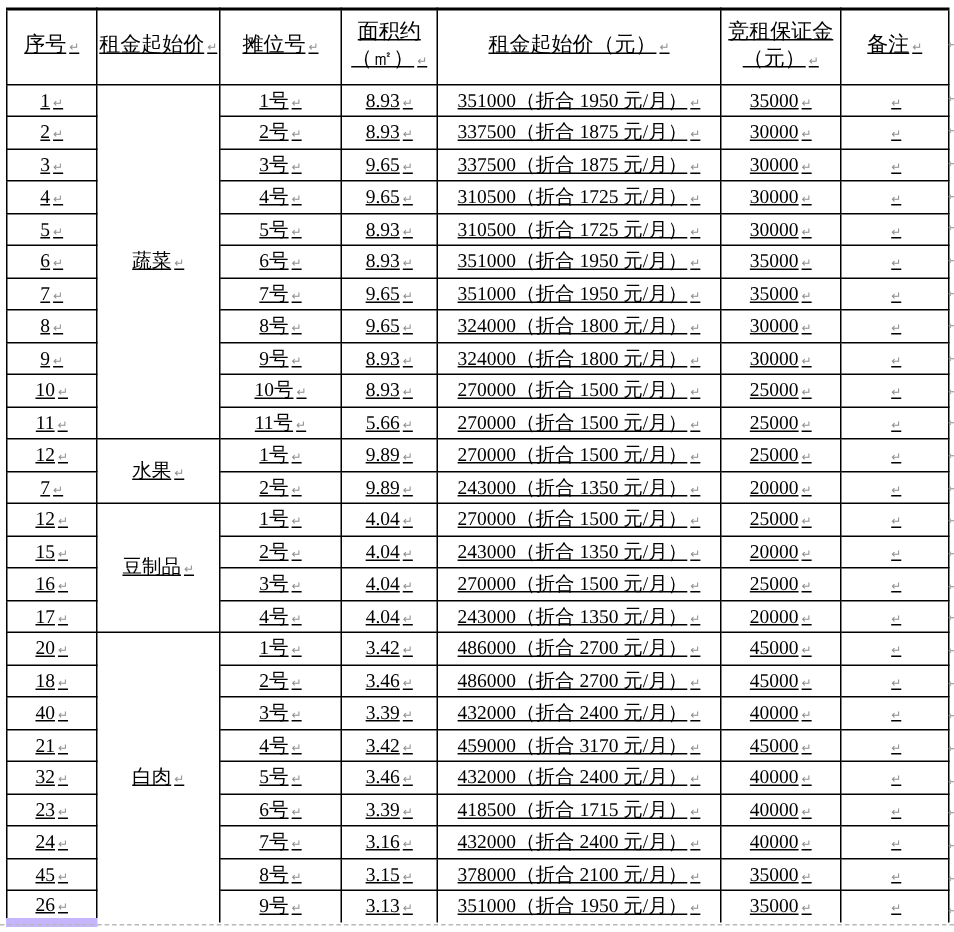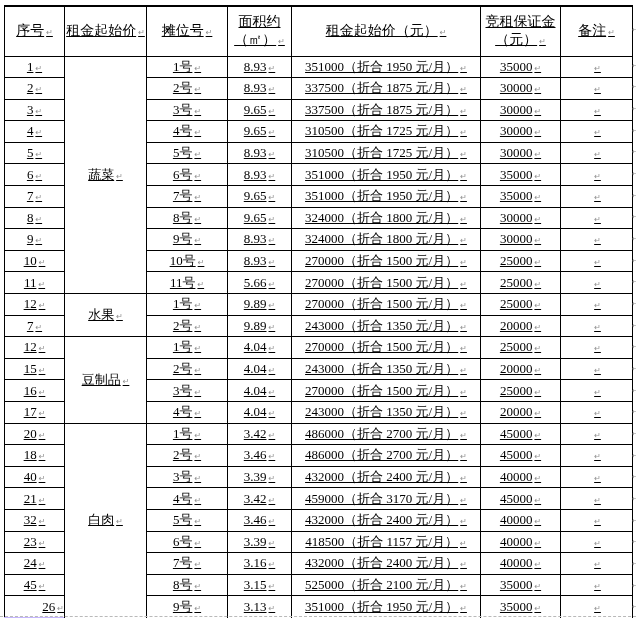--- a/index.html
+++ b/index.html
@@ -9,21 +9,21 @@
   table.doc{position:absolute;left:4px;top:5px;width:628px;height:613px;
        border-collapse:collapse;table-layout:fixed;
        border:1px solid #000;border-top:2px solid #000;border-bottom:none;text-decoration:underline;}
   th,td{border:1px solid #000;text-align:center;vertical-align:middle;
        padding:0;font-size:13px;line-height:1.25;font-weight:normal;
        overflow:hidden;white-space:nowrap;}
   thead th{font-size:14px;}
   tr.hdr{height:50px;}
   tr.row{height:21px;}
   tr.last td{border-bottom:none;}
-  tr.last td.keep-bottom{border-bottom:1px solid #c4b5fd;text-align:right;}
+  tr.last td.keep-bottom{border-bottom:6px solid #c4b5fd;}
   td.no-bottom{border-bottom:none;}
   .pm{color:#8f8f8f;font-size:8px;margin-left:2px;
       font-family:"DejaVu Sans",sans-serif;vertical-align:baseline;}
   .hline{line-height:1.3;}
   .pagebreak{position:absolute;left:0;top:616px;width:636px;height:0;
       border-top:1px dashed #b9b9b9;}
   .eor{position:absolute;left:632px;top:5px;width:4px;height:613px;
       display:flex;flex-direction:column;}
   .eor span{flex:1;display:flex;align-items:center;color:#8f8f8f;
       font-size:7px;font-family:"DejaVu Sans",sans-serif;overflow:hidden;}
@@ -248,37 +248,37 @@
           <td><span>5号</span><span class="pm">↵</span></td>
           <td><span>3.46</span><span class="pm">↵</span></td>
           <td><span>432000（折合 2400 元/月）</span><span class="pm">↵</span></td>
           <td><span>40000</span><span class="pm">↵</span></td>
           <td><span class="pm">↵</span></td>
         </tr>
         <tr class="row">
           <td><span>23</span><span class="pm">↵</span></td>
           <td><span>6号</span><span class="pm">↵</span></td>
           <td><span>3.39</span><span class="pm">↵</span></td>
-          <td><span>418500（折合 1157 元/月）</span><span class="pm">↵</span></td>
+          <td><span>418500（折合 1715 元/月）</span><span class="pm">↵</span></td>
           <td><span>40000</span><span class="pm">↵</span></td>
           <td><span class="pm">↵</span></td>
         </tr>
         <tr class="row">
           <td><span>24</span><span class="pm">↵</span></td>
           <td><span>7号</span><span class="pm">↵</span></td>
           <td><span>3.16</span><span class="pm">↵</span></td>
           <td><span>432000（折合 2400 元/月）</span><span class="pm">↵</span></td>
           <td><span>40000</span><span class="pm">↵</span></td>
           <td><span class="pm">↵</span></td>
         </tr>
         <tr class="row">
           <td><span>45</span><span class="pm">↵</span></td>
           <td><span>8号</span><span class="pm">↵</span></td>
           <td><span>3.15</span><span class="pm">↵</span></td>
-          <td><span>525000（折合 2100 元/月）</span><span class="pm">↵</span></td>
+          <td><span>378000（折合 2100 元/月）</span><span class="pm">↵</span></td>
           <td><span>35000</span><span class="pm">↵</span></td>
           <td><span class="pm">↵</span></td>
         </tr>
         <tr class="row last">
           <td class="keep-bottom"><span>26</span><span class="pm">↵</span></td>
           <td><span>9号</span><span class="pm">↵</span></td>
           <td><span>3.13</span><span class="pm">↵</span></td>
           <td><span>351000（折合 1950 元/月）</span><span class="pm">↵</span></td>
           <td><span>35000</span><span class="pm">↵</span></td>
           <td><span class="pm">↵</span></td>

